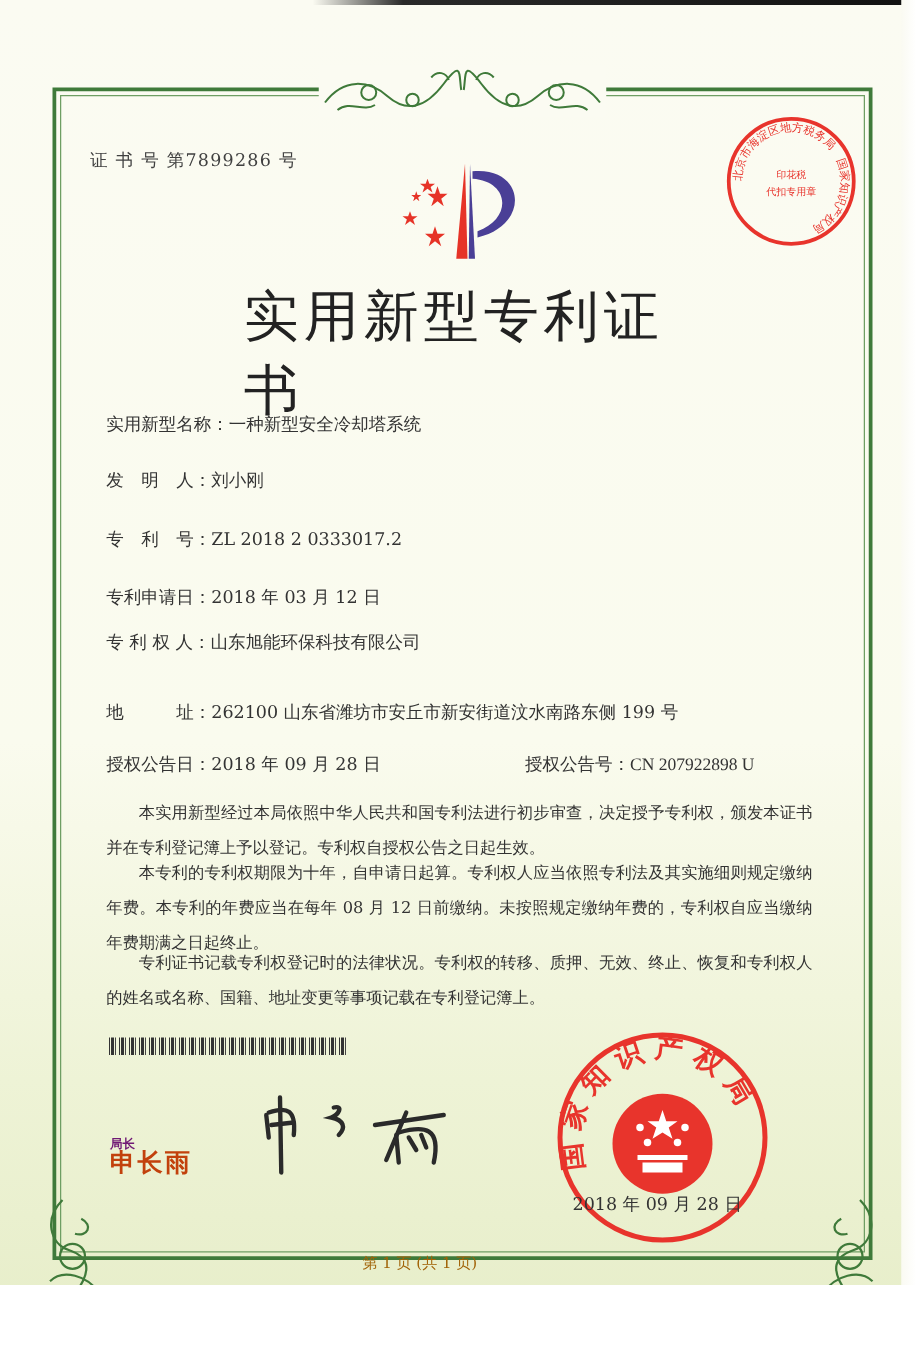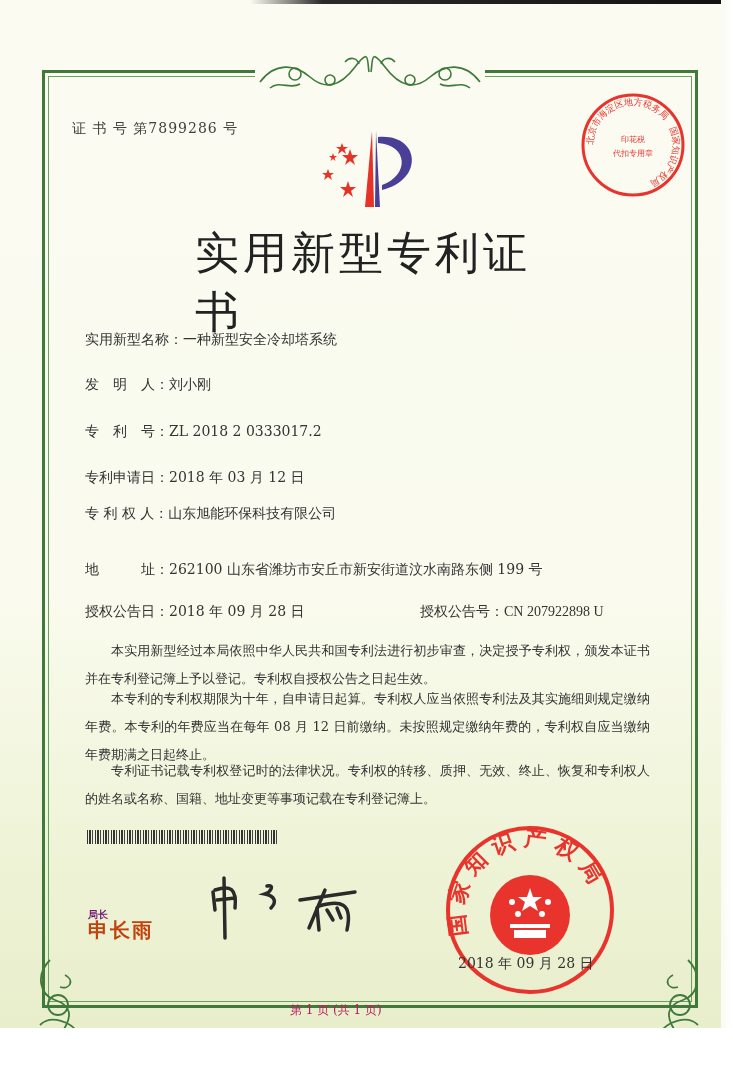--- a/index.html
+++ b/index.html
@@ -77,21 +77,21 @@
     .seal-top { position: absolute; left: 578px; top: 90px; width: 110px; height: 110px; }
     .seal-main { position: absolute; left: 440px; top: 820px; width: 180px; height: 180px; }
     .seal-top svg, .seal-main svg { width: 100%; height: 100%; }
 
     .seal-date {
       position: absolute; left: 458px; top: 955px;
       font-size: 14px; color: #333;
     }
     .page-footer {
       position: absolute; left: 290px; top: 1002px;
-      font-size: 12px; color: #be185d;
+      font-size: 12px; color: #a16207;
     }
   </style>
 </head>
 <body>
 
 <div class="top-shadow"></div>
 
 <div class="frame-outer"></div>
 <div class="frame-inner"></div>
 

